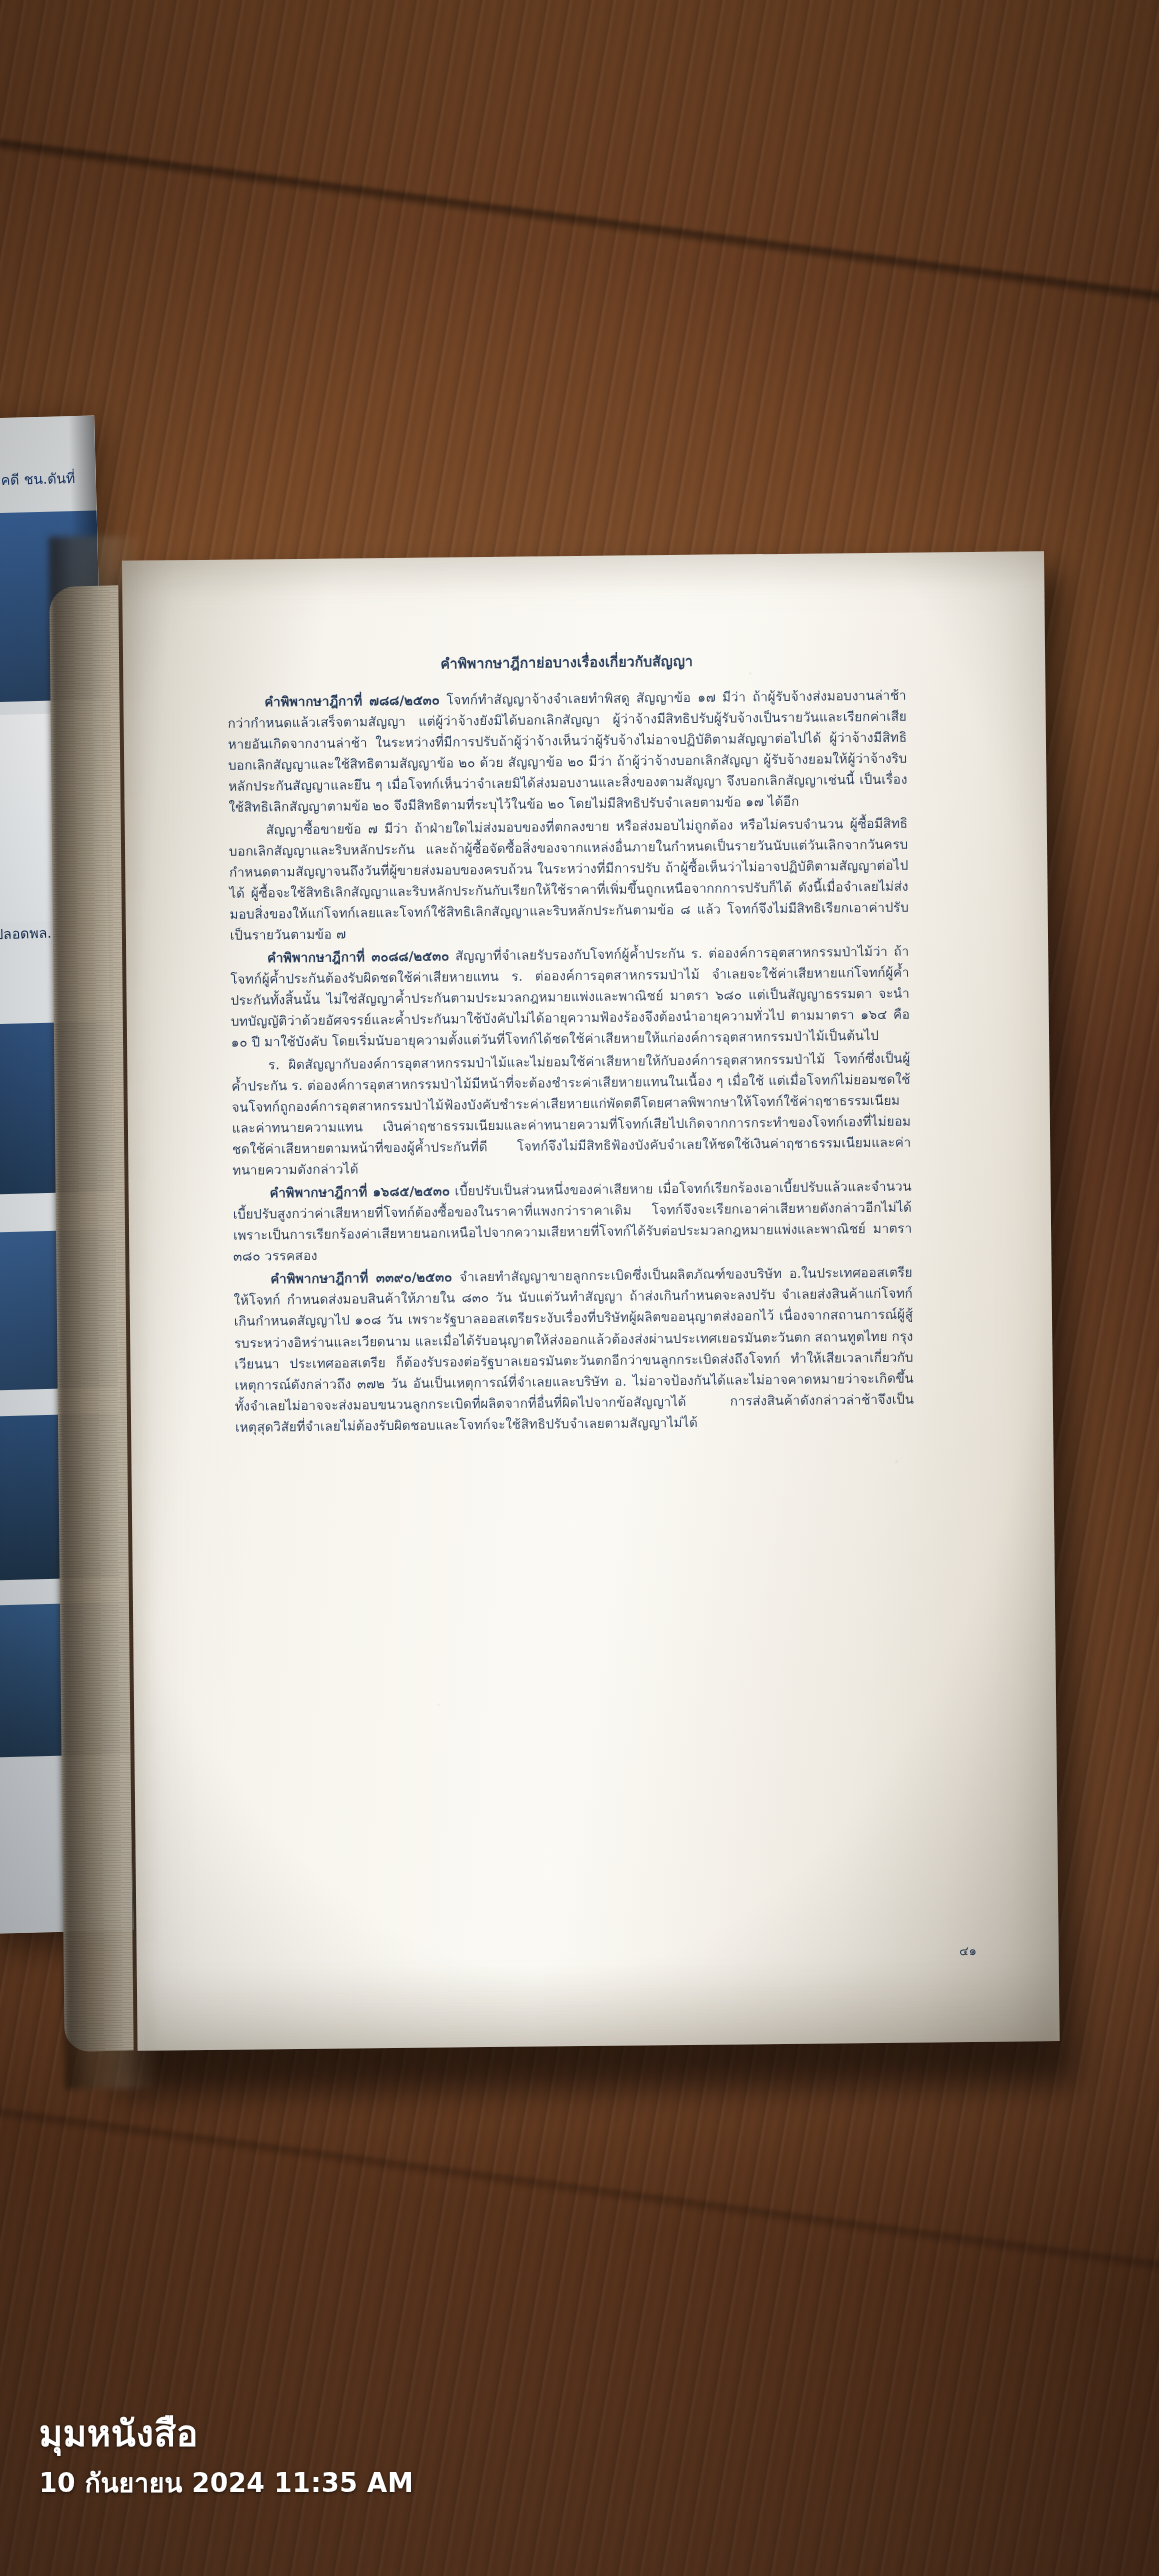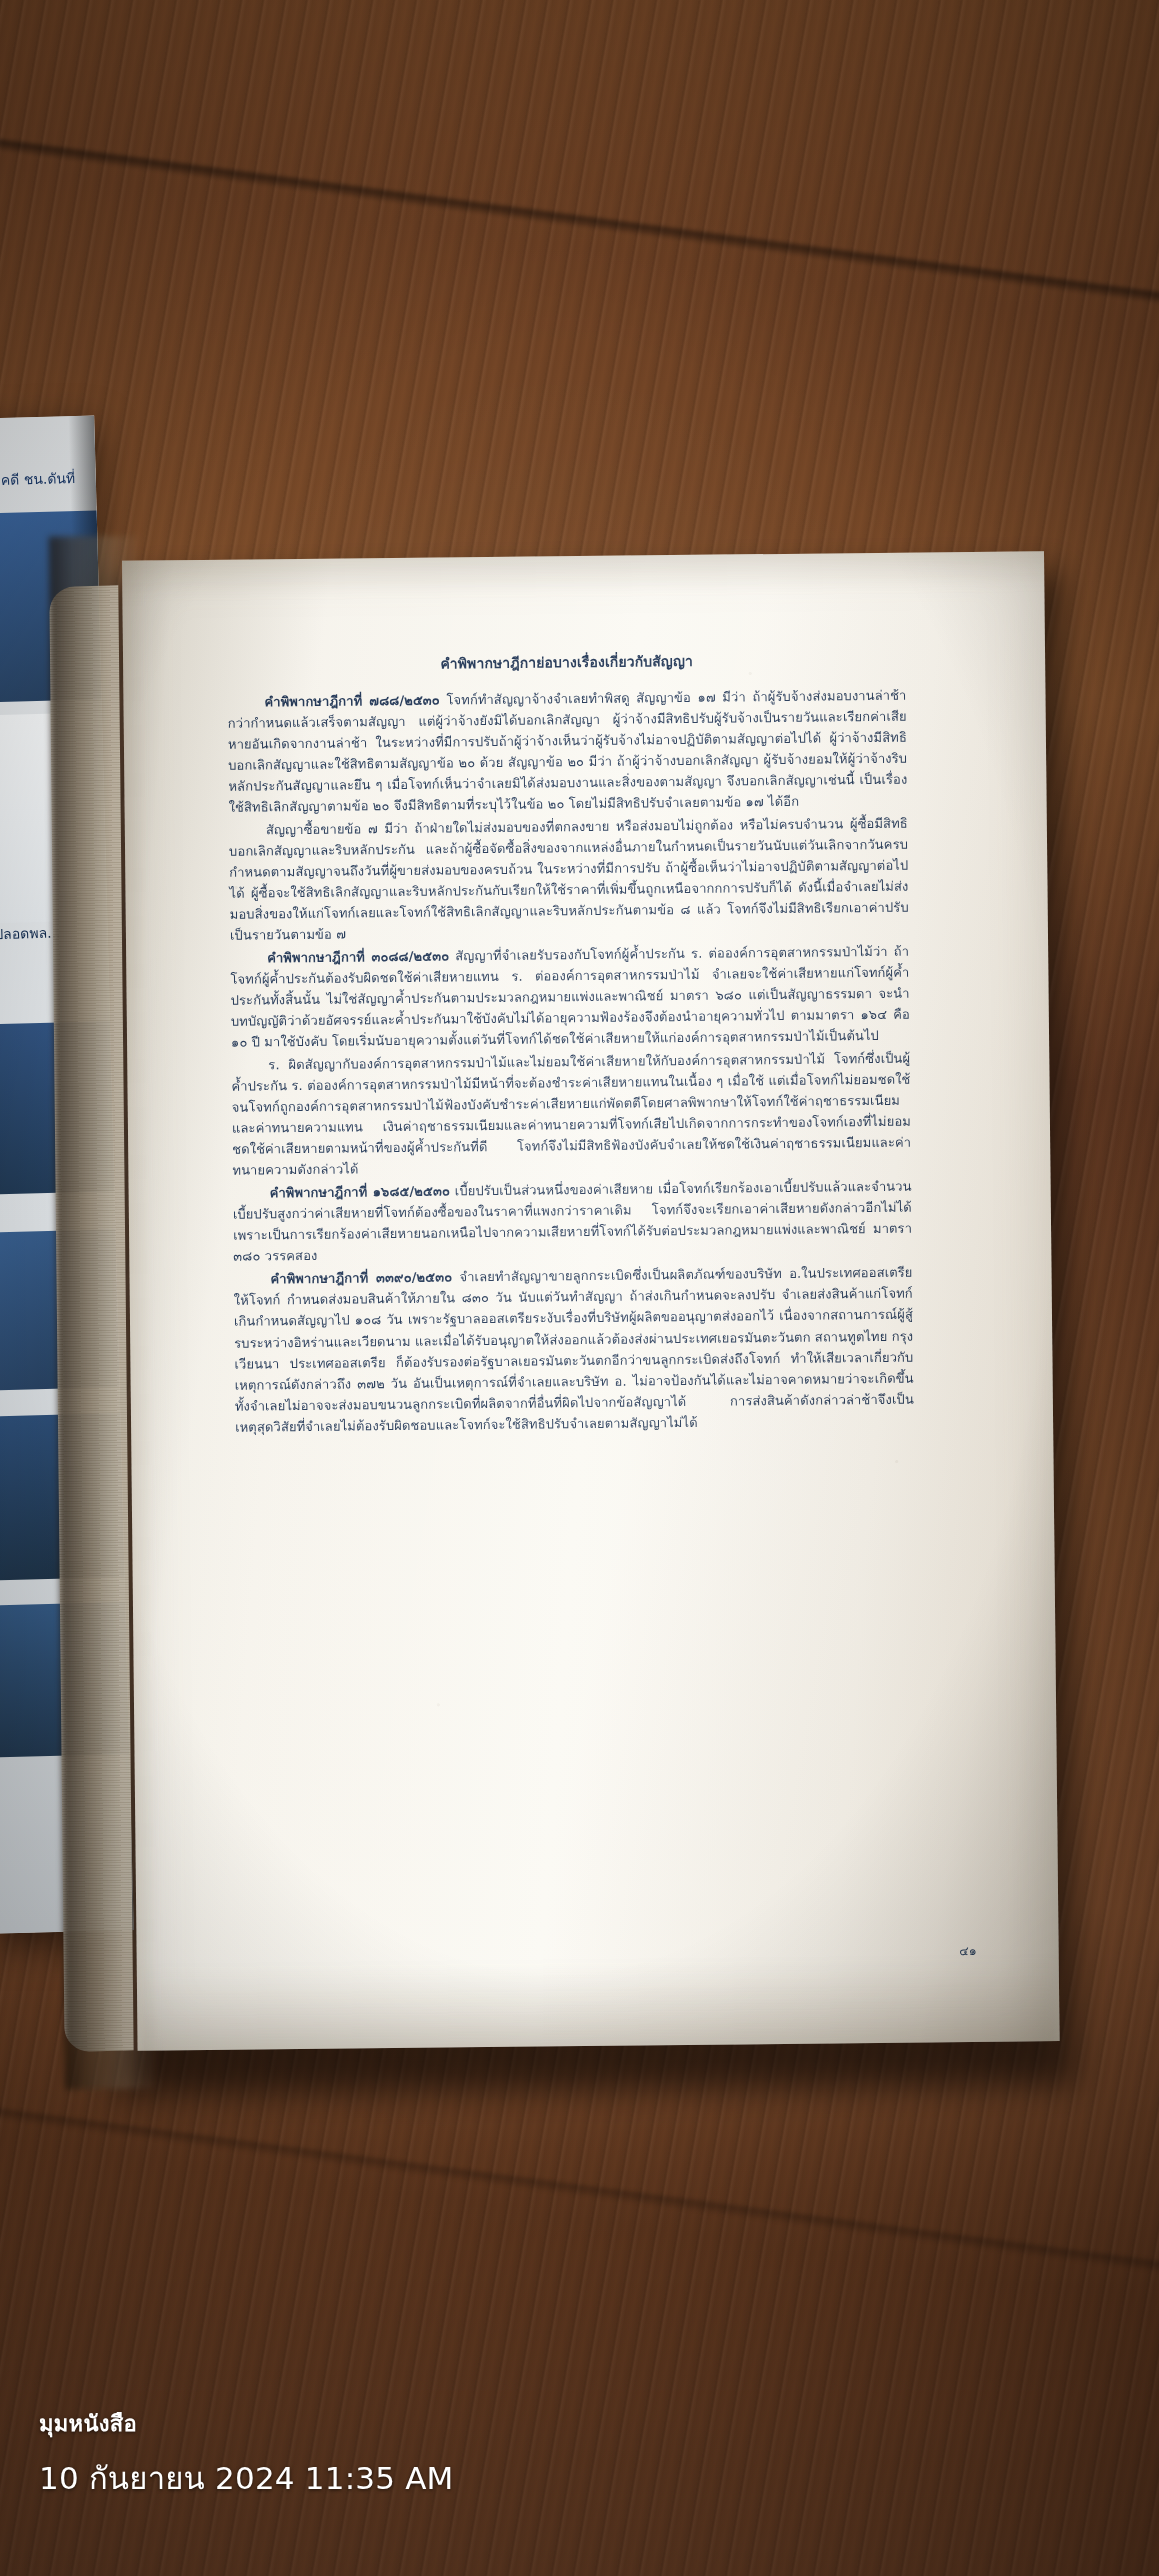--- a/index.html
+++ b/index.html
@@ -247,28 +247,28 @@
   
   .watermark {
     position: absolute;
     left: 39px;
     bottom: 73px;
     color: #ffffff;
     text-shadow: 0 1.3px 3.8px rgba(0,0,0,.65);
     font-family: "DejaVu Sans", sans-serif;
   }
   .wm-title {
-    font-size: 22px;
+    font-size: 36px;
     font-weight: 700;
     letter-spacing: 0.3px;
-    margin-bottom: 12px;
+    margin-bottom: 0;
   }
   .wm-date {
-    font-size: 31px;
-    font-weight: 400;
+    font-size: 26px;
+    font-weight: 700;
     letter-spacing: 0.2px;
   }
 </style>
 </head>
 <body>
 
 <div class="photo">
 
   <div class="wood"></div>
   <div class="wood-grain"></div>

